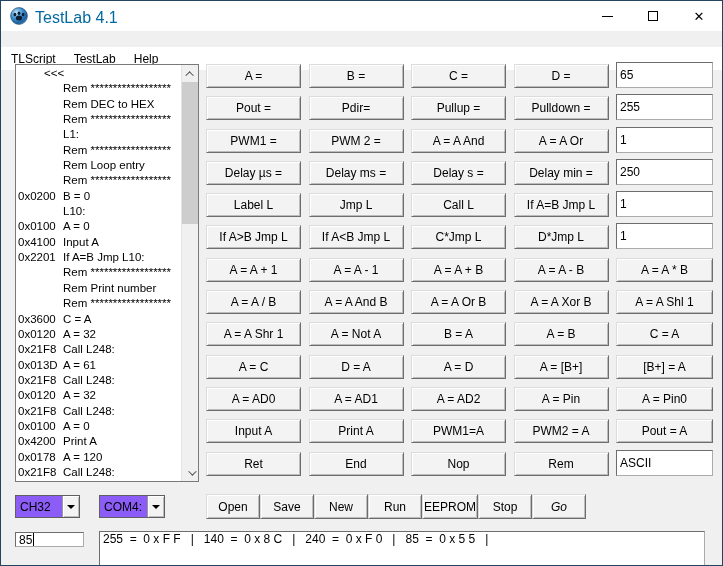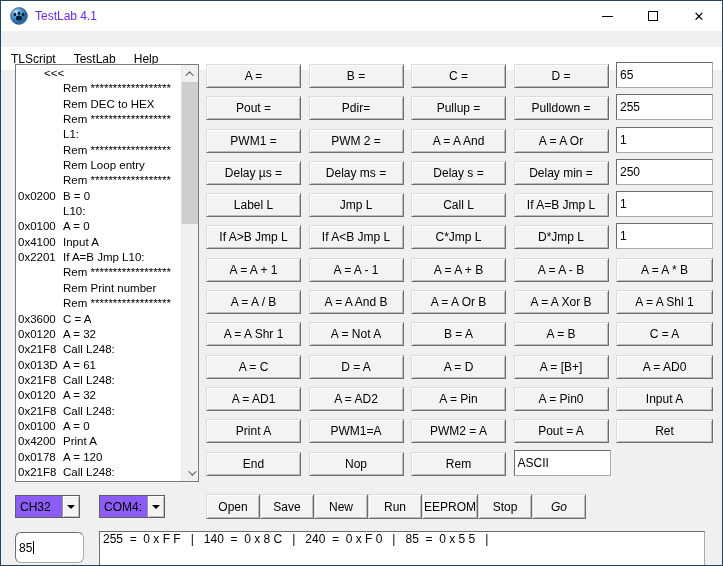--- a/index.html
+++ b/index.html
@@ -2,21 +2,21 @@
 <html><head>
 <meta charset="utf-8">
 <style>
   html,body{margin:0;padding:0;background:#d8d8d8;}
   *{box-sizing:border-box;font-family:"Liberation Sans",sans-serif;}
   .window{position:relative;width:723px;height:566px;background:#f0f0f0;
     border:1px solid #24455f;overflow:hidden;}
   
   .titlebar{position:absolute;left:0;top:0;width:100%;height:30px;background:#ffffff;}
   .appicon{position:absolute;left:9px;top:6px;width:18px;height:18px;}
-  .apptitle{position:absolute;left:34px;top:8px;font-size:12px;color:#6d28d9;}
+  .apptitle{position:absolute;left:34px;top:8px;font-size:16px;color:#0369a1;}
   .capbtn{position:absolute;top:0;width:46px;height:30px;display:flex;align-items:center;justify-content:center;}
   .cap-min{right:92px;}.cap-max{right:46px;}.cap-close{right:0;}
   .glyph-min{width:11px;height:0;border-top:1px solid #000;display:block;}
   .glyph-max{width:10px;height:10px;border:1px solid #000;display:block;}
   .glyph-close{font-size:13px;color:#000;line-height:1;}
   
   .menubar{position:absolute;left:0;top:30px;width:100%;height:23px;background:#ffffff;display:flex;align-items:center;margin-top:16px;}
   .menuitem{font-size:12px;color:#000;padding:3px 9px;}
   .menuitem:first-child{margin-left:1px;}
   
@@ -46,21 +46,21 @@
   .combo{position:absolute;top:494px;height:23px;background:#8b5cf6;border:1px solid #5f5f5f;display:flex;align-items:center;}
   .combo-dev{left:14px;width:65px;}
   .combo-port{left:98px;width:66px;}
   .cfield{flex:1;font-size:12px;padding-left:4px;color:#000;}
   .cbtn{width:17px;height:100%;background:#f3f3f3;border-left:1px solid #9a9a9a;
     box-shadow:inset 1px 1px 0 #fff,inset -1px -1px 0 #bcbcbc;display:flex;align-items:center;justify-content:center;}
   .carrow{width:0;height:0;border-left:4px solid transparent;border-right:4px solid transparent;border-top:4px solid #000;display:block;}
   .brow{position:absolute;left:205px;top:493px;width:504px;height:25px;display:flex;}
   .bbtn{height:25px;font-size:12px;}
   
-  .statusin{position:absolute;left:14px;top:531px;width:69px;height:31px;font-size:12px;display:flex;align-items:center;border-radius:6px;}
+  .statusin{position:absolute;left:14px;top:531px;width:69px;height:15px;font-size:12px;display:flex;align-items:center;}
   .caret{display:inline-block;width:1px;height:13px;background:#000;margin-left:1px;}
   .statusout{position:absolute;left:98px;top:530px;width:606px;height:38px;font-size:12px;
     display:flex;white-space:pre;overflow:hidden;}
 </style>
 </head>
 <body>
 
 <div class="window">
 
   <div class="titlebar">
@@ -181,20 +181,21 @@
       <button class="gbtn">A = A Shl 1</button>
       <button class="gbtn">A = A Shr 1</button>
       <button class="gbtn">A = Not A</button>
       <button class="gbtn">B = A</button>
       <button class="gbtn">A = B</button>
       <button class="gbtn">C = A</button>
       <button class="gbtn">A = C</button>
       <button class="gbtn">D = A</button>
       <button class="gbtn">A = D</button>
       <button class="gbtn">A = [B+]</button>
+      <button class="gbtn">[B+] = A</button>
       <button class="gbtn">A = AD0</button>
       <button class="gbtn">A = AD1</button>
       <button class="gbtn">A = AD2</button>
       <button class="gbtn">A = Pin</button>
       <button class="gbtn">A = Pin0</button>
       <button class="gbtn">Input A</button>
       <button class="gbtn">Print A</button>
       <button class="gbtn">PWM1=A</button>
       <button class="gbtn">PWM2 = A</button>
       <button class="gbtn">Pout = A</button>

